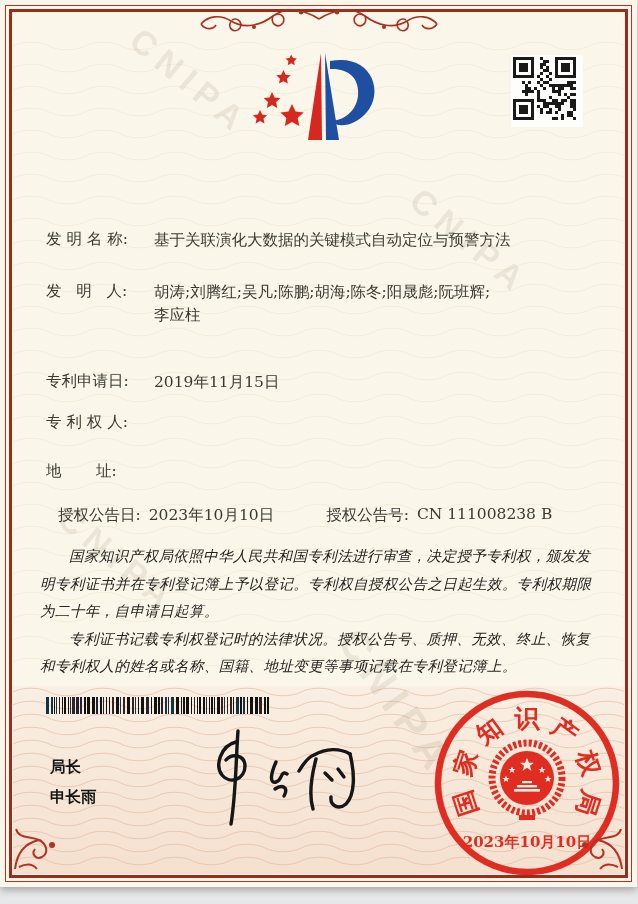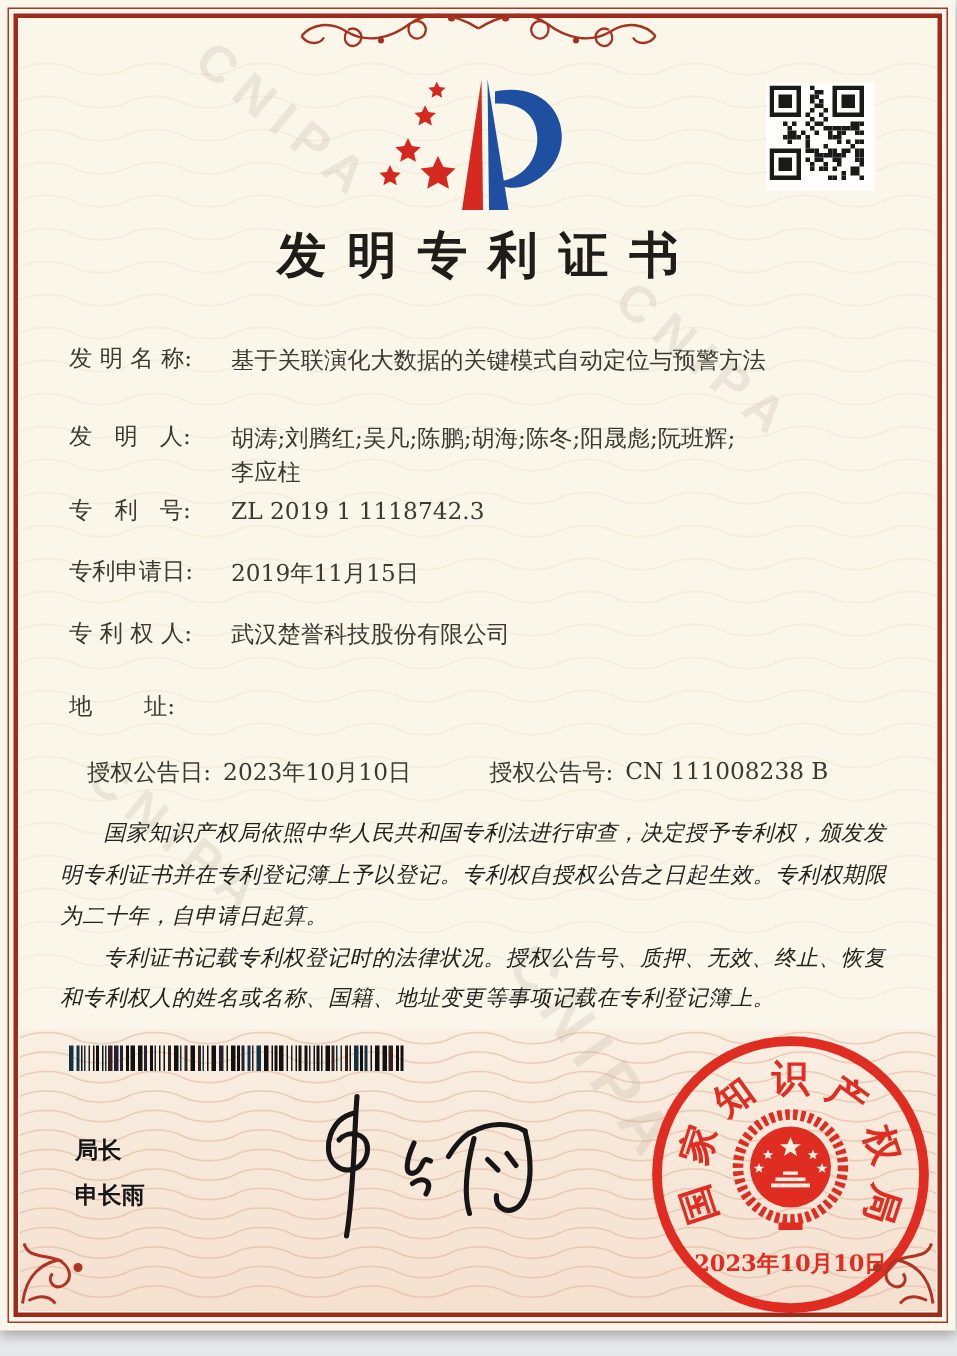--- a/index.html
+++ b/index.html
@@ -226,48 +226,42 @@
         <path d="M14 62 l2.2 4.6 5 .6 -3.7 3.4 1 4.9 -4.5-2.5 -4.4 2.5 1-4.9 -3.7-3.4 5-.6z"></path>
         <path d="M46 56 l3.6 7.4 8.1 1 -6 5.5 1.6 8 -7.3-4 -7.2 4 1.6-8 -6-5.5 8.1-1z"></path>
         <polygon points="75,5 62,92 76,92"></polygon>
       </g>
       <g fill="#1f4fa0">
         <polygon points="79,5 80,92 93,92"></polygon>
         <path d="M84 13 C 124 5 139 42 121 64 C 108 79 92 80 84 73 C 97 73 110 64 112 48 C 114 29 101 20 84 21 Z"></path>
       </g>
     </svg>
 
-    <div class="title">发明专利证书</div>
 
     <div class="row" style="top:281px;">
       <span class="lab">发   明   人:</span>
       <span class="val">
         <span style="display:block;">胡涛;刘腾红;吴凡;陈鹏;胡海;陈冬;阳晟彪;阮班辉;</span>
         <span style="display:block;">李应柱</span>
       </span>
     </div>
 
     <div class="row" style="top:229px;">
       <span class="lab">发 明 名 称:</span>
       <span class="val">基于关联演化大数据的关键模式自动定位与预警方法</span>
     </div>
 
-    <div class="row" style="top:330px;">
-      <span class="lab">专   利   号:</span>
-      <span class="val">ZL 2019 1 1118742.3</span>
-    </div>
 
     <div class="row" style="top:371px;">
       <span class="lab">专利申请日:</span>
       <span class="val">2019年11月15日</span>
     </div>
 
     <div class="row" style="top:412px;">
       <span class="lab">专 利 权 人:</span>
-      <span class="val">武汉楚誉科技股份有限公司</span>
     </div>
 
     <div class="row" style="top:461px;">
       <span class="lab">地       址:</span>
     </div>
 
     <div class="row" style="top:505px;margin-left:12px;">
       <span class="grant-group">
         <span class="lab2">授权公告日:</span>
         <span class="val2">2023年10月10日</span>

